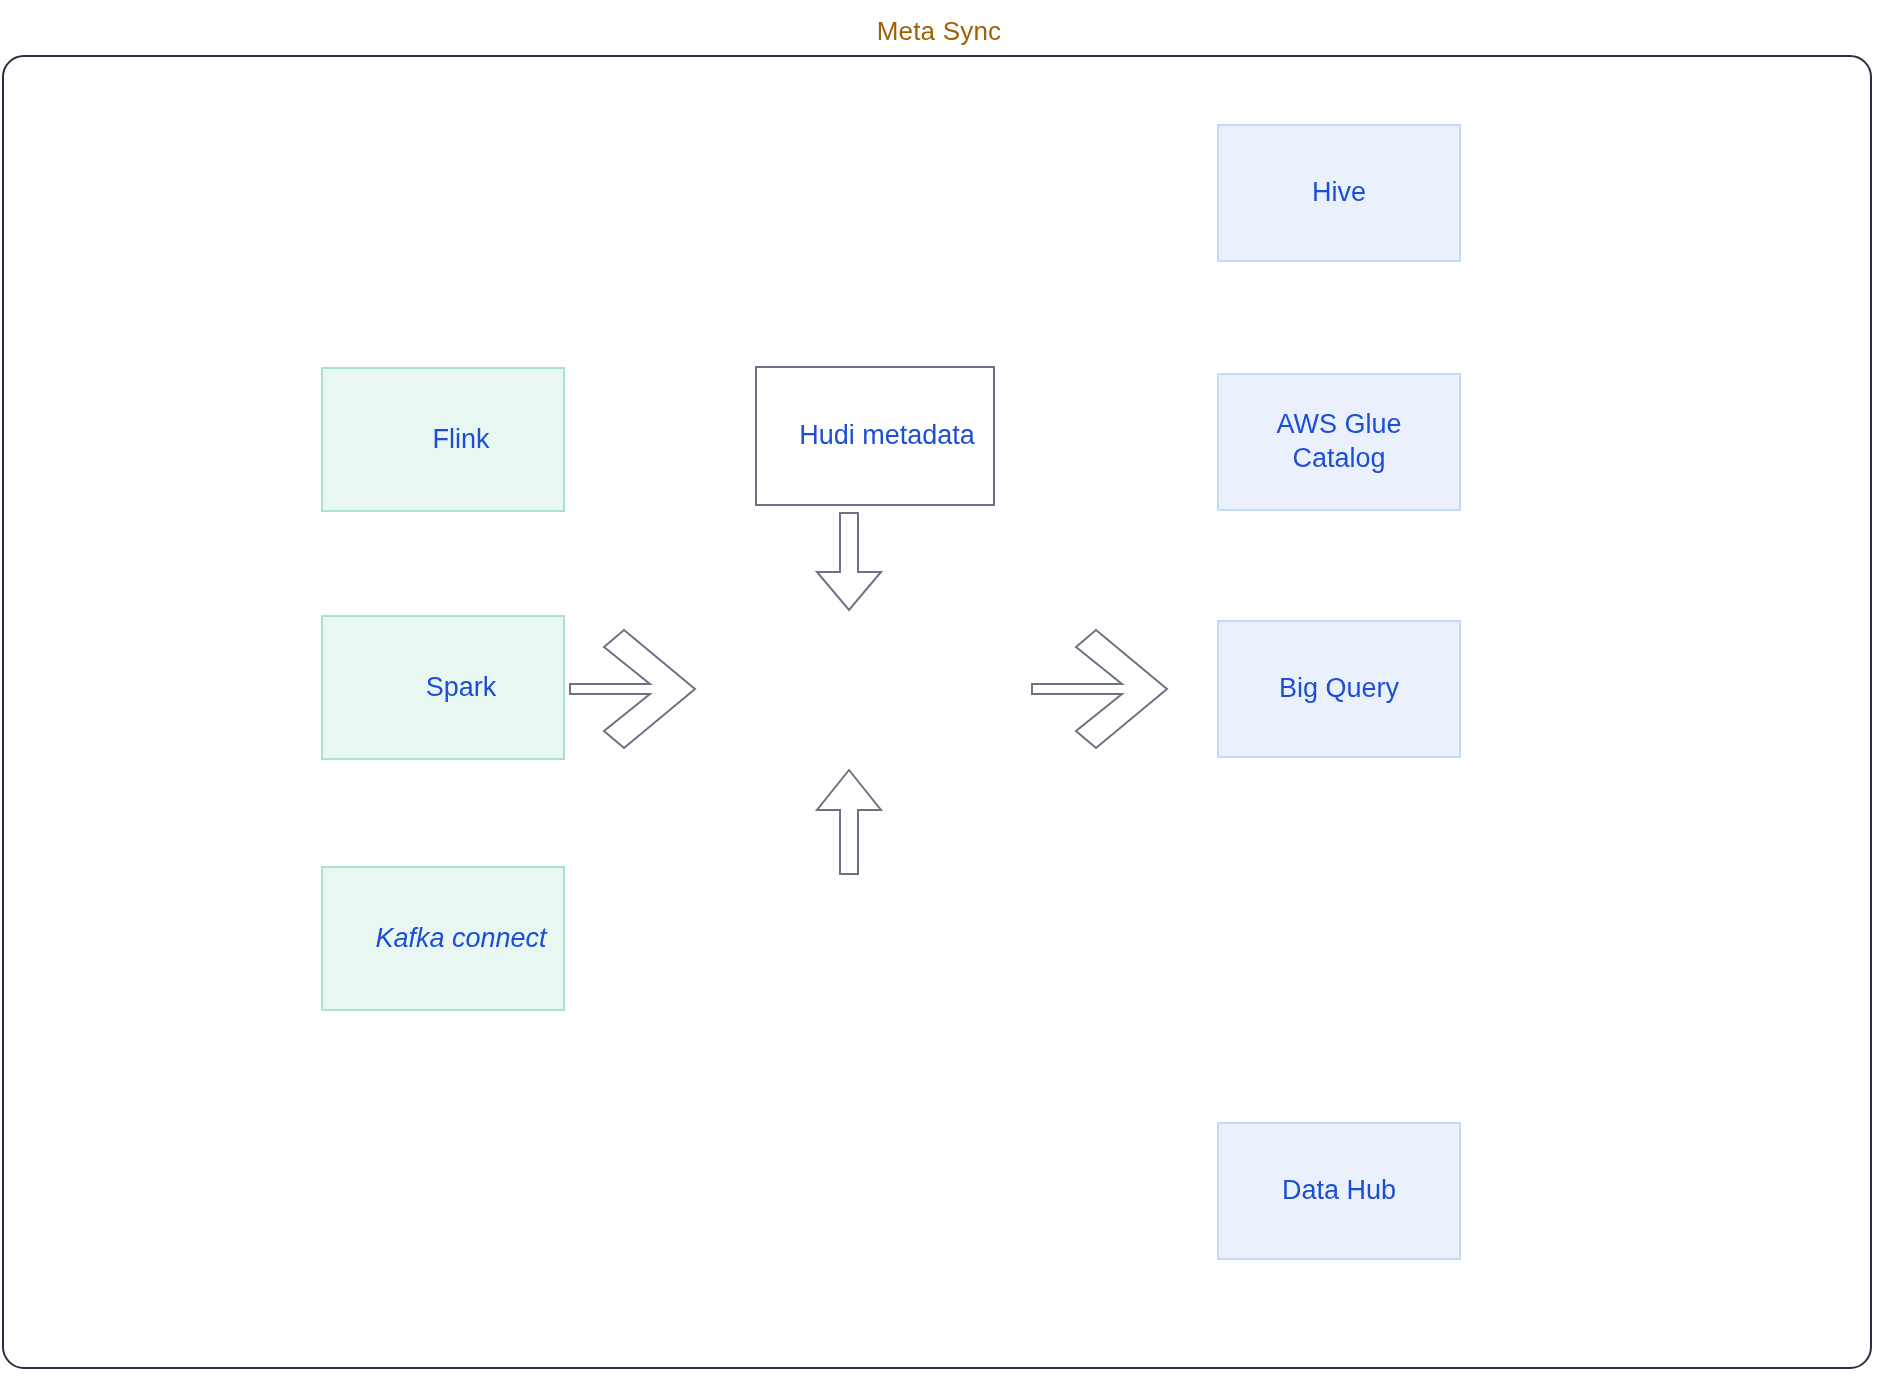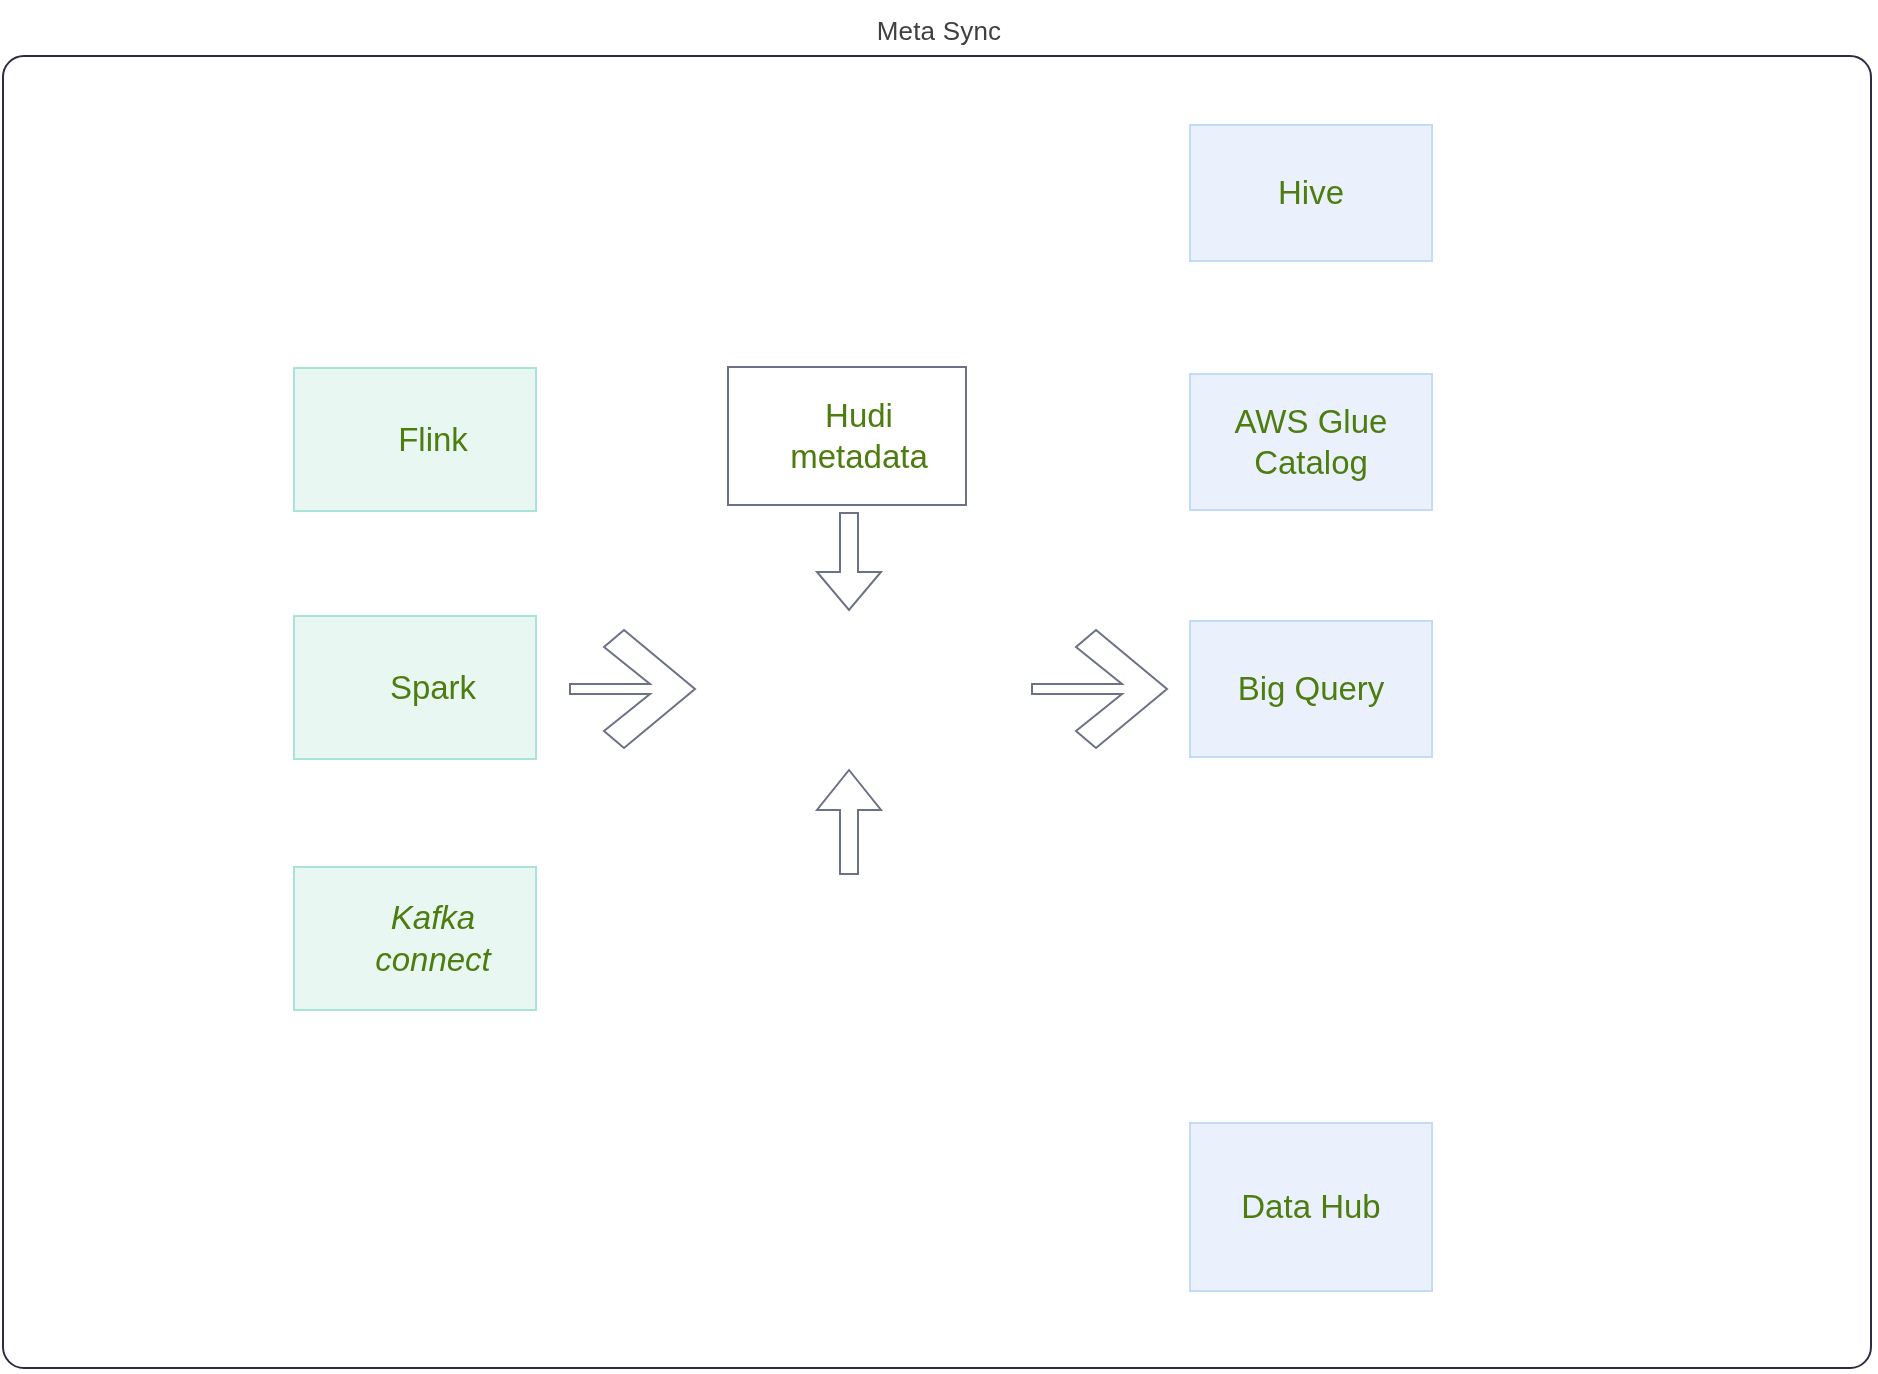--- a/index.html
+++ b/index.html
@@ -35,36 +35,37 @@
   }
 
   
   #diagram-title {
     position: absolute;
     left: 0;
     top: 16px;
     width: 1878px;
     text-align: center;
     font-size: 26px;
-    color: #404040;
+    color: #a16207;
     letter-spacing: 0.2px;
   }
 
   
   .node {
     position: absolute;
     box-sizing: border-box;
     display: flex;
     align-items: center;
     justify-content: center;
     text-align: center;
-    font-size: 33px;
-    color: #4d7c0f;
+    font-size: 27px;
+    color: #1d4ed8;
     line-height: 1.25;
     padding: 0 8px;
+    margin-left: 28px;
   }
 
   .node.source {
     background: #e9f7f3;
     border: 2px solid #a9e2d9;
     padding-left: 44px;
   }
   .node.plain {
     background: #ffffff;
     border: 2px solid #6b7186;
@@ -121,21 +122,21 @@
 
   <div class="node target" style="left:1189px; top:373px; width:244px; height:138px;">
     <span>AWS Glue Catalog</span>
   </div>
 
   <div class="node target" style="left:1189px; top:620px; width:244px; height:138px;">
     <span>Big Query</span>
   </div>
 
 
-  <div class="node target" style="left:1189px; top:1122px; width:244px; height:170px;">
+  <div class="node target" style="left:1189px; top:1122px; width:244px; height:138px;">
     <span>Data Hub</span>
   </div>
 
   <div class="arrow" style="left:568px; top:628px; width:130px; height:122px;">
     <svg width="130" height="122" viewBox="0 0 130 122">
       <path d="M 56 2 L 127 61 L 56 120 L 36 103 L 82 66 L 2 66 L 2 56 L 82 56 L 36 19 Z" fill="#ffffff" stroke="#6b7186" stroke-width="2" stroke-linejoin="miter"></path>
     </svg>
   </div>
 
   <div class="arrow" style="left:1030px; top:628px; width:140px; height:122px;">

